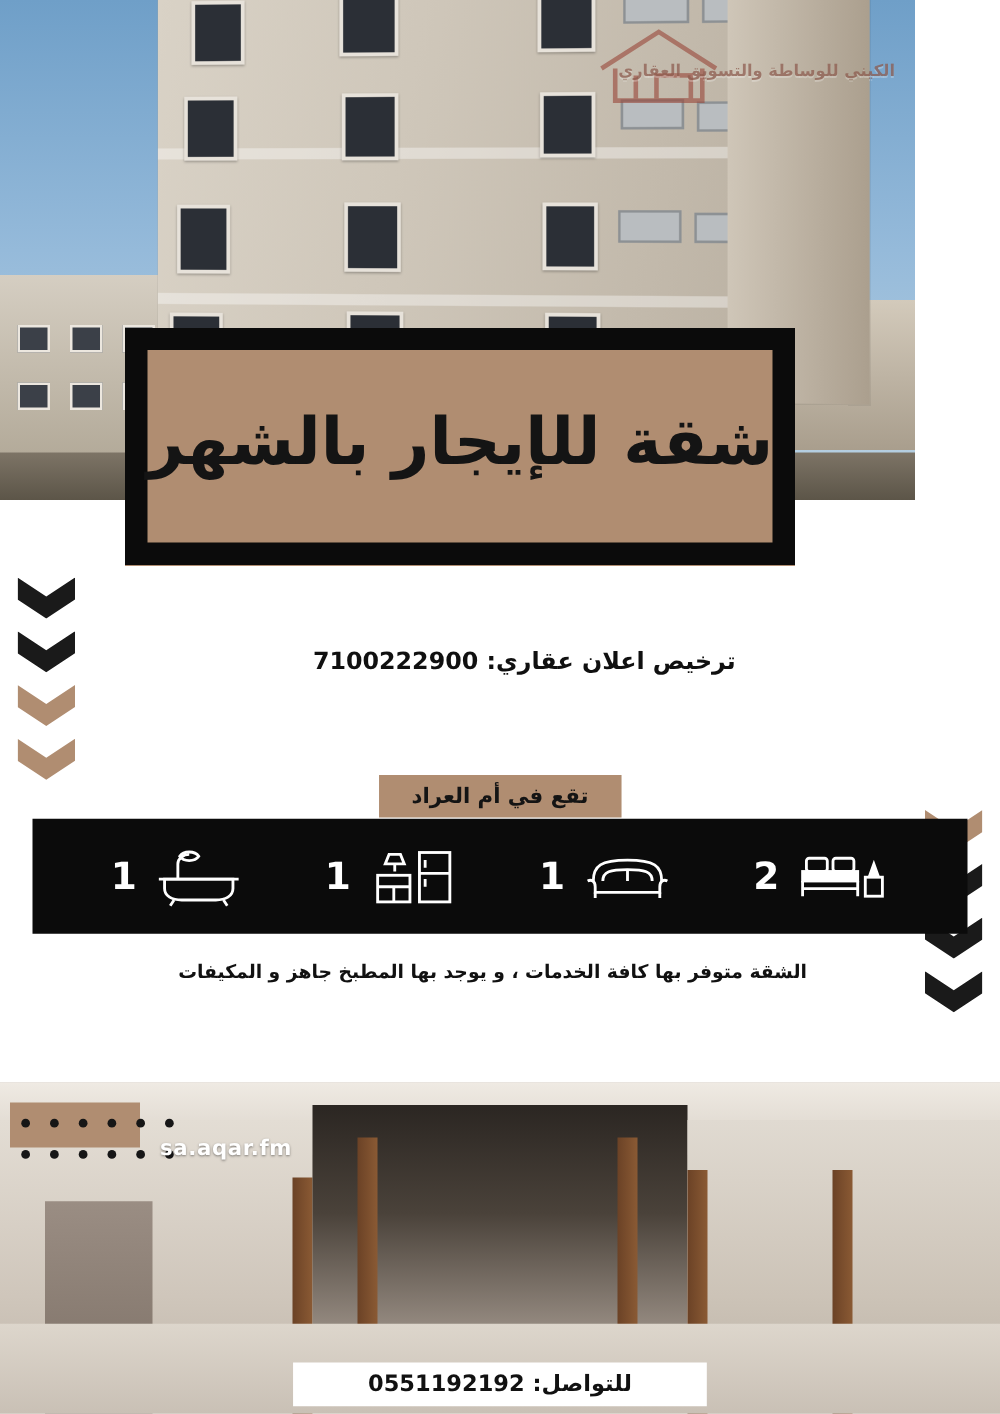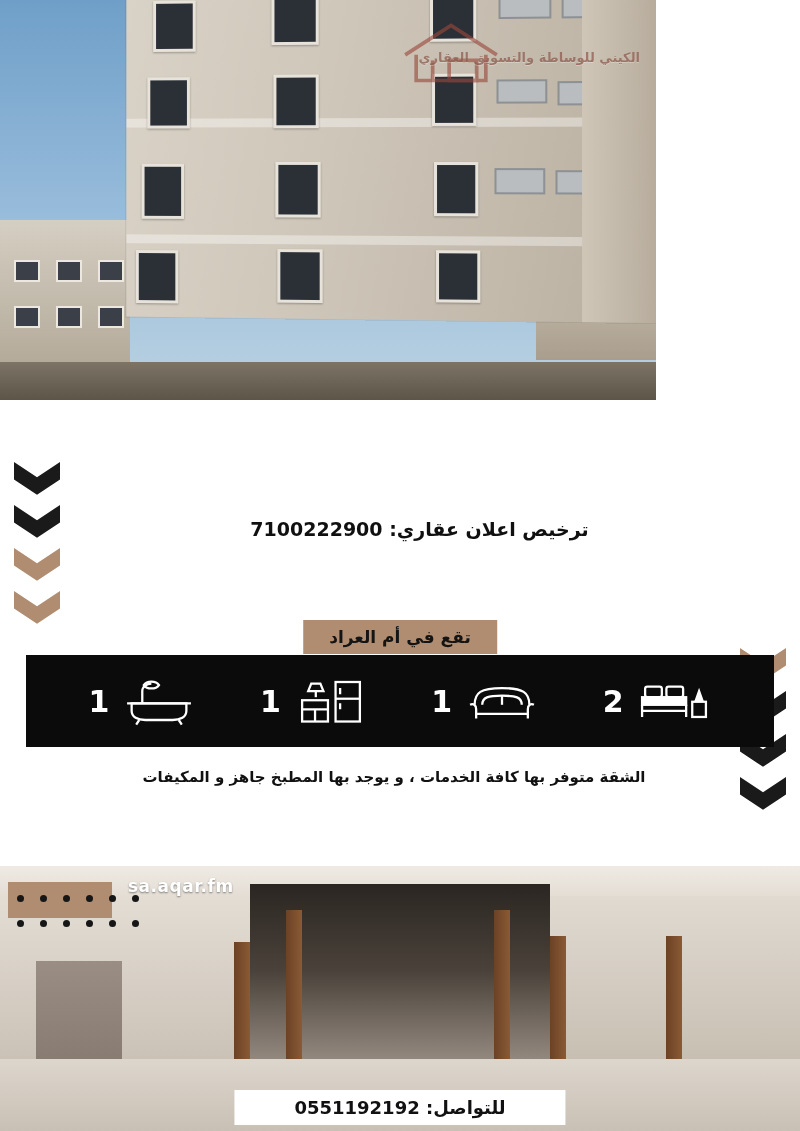--- a/index.html
+++ b/index.html
@@ -12,21 +12,21 @@
   .poster {
     position: relative;
     width: 800px; height: 1131px;
     background: #ffffff;
     overflow: hidden;
   }
 
   
   .top-photo {
     position: absolute; top: 0; left: 0;
-    width: 656px; height: 400px;
+    width: 732px; height: 400px;
     overflow: hidden;
     background: linear-gradient(180deg, #7fa8cc 0%, #9dc0dd 45%, #b9cfdd 100%);
   }
   .sky {
     position: absolute; inset: 0;
     background: linear-gradient(180deg,#6f9fc8 0%, #95bada 50%, #bcd3e2 100%);
   }
   
   .bldg {
     position: absolute;
@@ -217,21 +217,21 @@
     display: grid; grid-template-columns: repeat(6, 14px); gap: 9px;
   }
   .dots span { width: 7px; height: 7px; border-radius: 50%; background: #161616; display:block; }
   .dots.row2 { top: 920px; }
   .tan-block {
     position: absolute; left: 8px; top: 882px;
     width: 104px; height: 36px; background: #b08d71;
   }
 
   .site-wm {
-    position: absolute; left: 128px; top: 876px;
+    position: absolute; left: 128px; top: 909px;
     color: #ffffff; font-size: 17px; font-weight: 700;
     letter-spacing: .5px;
     text-shadow: 0 1px 2px rgba(0,0,0,.45);
     direction: ltr;
   }
 
   
   .contact {
     position: absolute; bottom: 6px; left: 50%; transform: translateX(-50%);
     background: #ffffff;
@@ -304,20 +304,25 @@
         <rect x="58" y="46" width="30" height="22"></rect>
         <path d="M40 46 L40 68"></path>
       </svg>
     </div>
 
     <div class="wm-text">
       <div class="l1">الكيني للوساطة والتسويق العقاري</div>
     </div>
   </div>
 
+  <div class="title-wrap">
+    <div class="title-bar-outer"></div>
+    <div class="title-bar-inner"></div>
+    <div class="title-text">شقة للإيجار بالشهر</div>
+  </div>
 
   <div class="chev-col left">
     <div class="chev"></div>
     <div class="chev"></div>
     <div class="chev tan"></div>
     <div class="chev tan"></div>
   </div>
 
   <div class="chev-col right">
     <div class="chev tan"></div>

